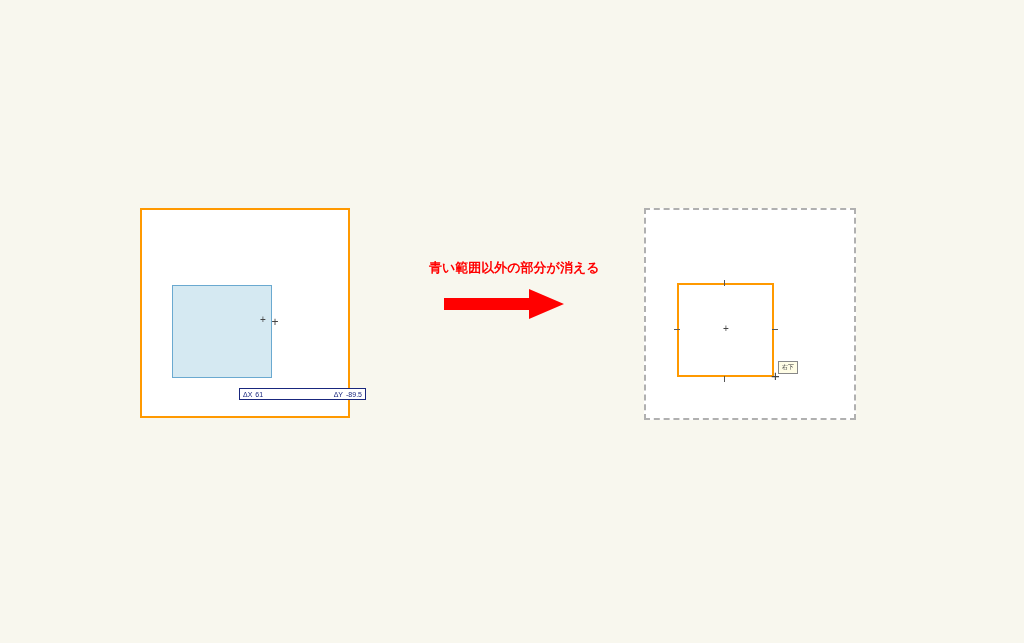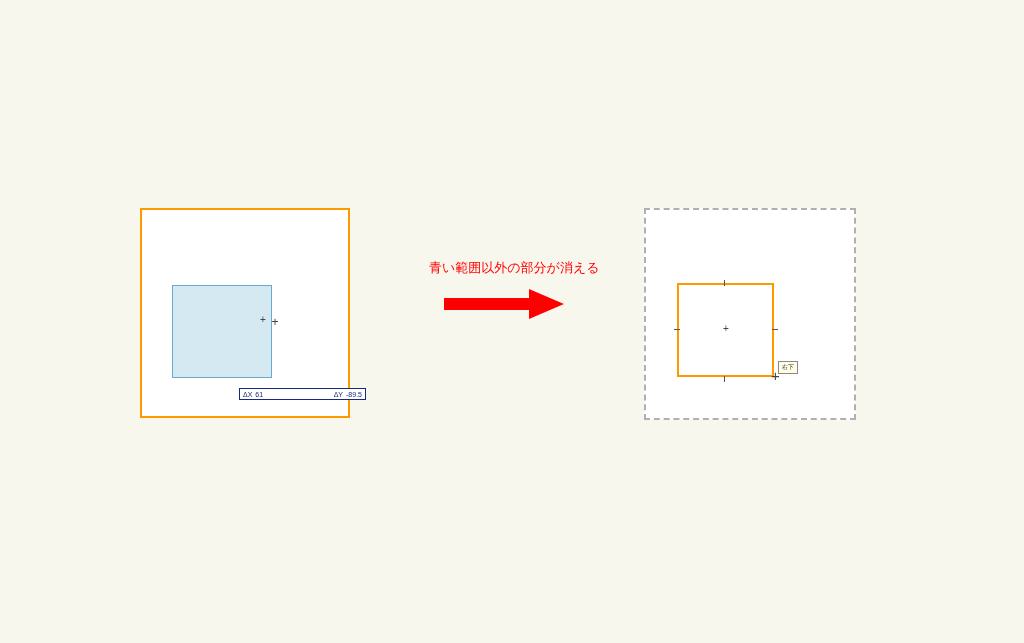--- a/index.html
+++ b/index.html
@@ -67,21 +67,21 @@
   }
   .coord-bar span { white-space: pre; }
 
   
   .caption {
     position: absolute;
     left: 429px;
     top: 259px;
     color: #ff0000;
     font-size: 13px;
-    font-weight: 400;
+    font-weight: 700;
   }
   .arrow {
     position: absolute;
     left: 444px;
     top: 287px;
     width: 120px;
     height: 34px;
   }
 
   

